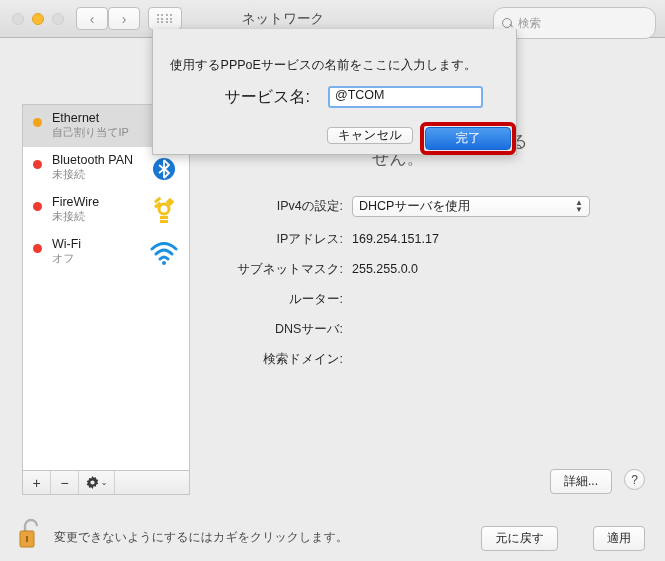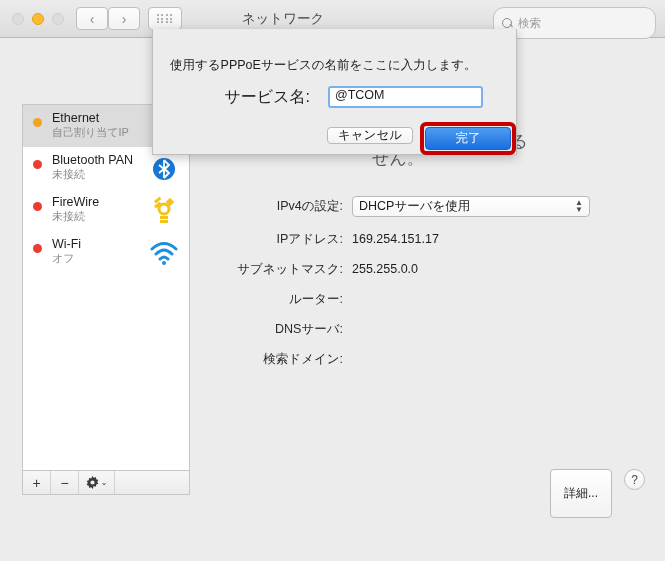--- a/index.html
+++ b/index.html
@@ -147,21 +147,21 @@
     font-size: 12.5px; color: #1d1d1d;
   }
   #ipv4-select .updown {
     position: absolute; right: 6px; top: 50%; transform: translateY(-50%);
     display: flex; flex-direction: column; gap: 2px; line-height: 5px;
     font-size: 8px; color: #4a4a4a;
   }
 
   #advanced-button {
     position: absolute; right: 53px; top: 469px;
-    padding: 15px 13px;
+    padding: 3px 13px;
     background: linear-gradient(to bottom,#fefefe,#f2f2f2);
     border: 1px solid #bcbcbc; border-radius: 4px;
     font-size: 12px; color: #1d1d1d;
   }
   #help-button {
     position: absolute; right: 20px; top: 469px;
     width: 21px; height: 21px; border-radius: 50%;
     background: linear-gradient(to bottom,#fefefe,#f2f2f2);
     border: 1px solid #bcbcbc;
     display: flex; align-items: center; justify-content: center;
@@ -376,20 +376,30 @@
   </div>
 
   <div class="field-row" style="top:346px;">
     <span class="field-label">検索ドメイン:</span>
     <span class="field-value"></span>
   </div>
 
   <div id="advanced-button">詳細...</div>
   <div id="help-button">?</div>
 
+  <div id="footer">
+    <svg id="lock-icon" viewBox="0 0 26 32">
+      <path d="M7 14 V9 a6 6 0 0 1 12 0" fill="none" stroke="#b0b0b0" stroke-width="2.4"></path>
+      <rect x="2" y="14" width="14" height="16" rx="1.5" fill="#e8a33d" stroke="#c07f1e" stroke-width="1"></rect>
+      <rect x="8" y="19" width="2" height="6" fill="#9c6516"></rect>
+    </svg>
+    <div id="lock-text">変更できないようにするにはカギをクリックします。</div>
+    <div class="footer-btn" id="revert-button">元に戻す</div>
+    <div class="footer-btn" id="apply-button">適用</div>
+  </div>
 
   <div id="sheet">
     <div id="sheet-title">使用するPPPoEサービスの名前をここに入力します。</div>
 
     <div id="sheet-field-row">
       <span id="sheet-field-label">サービス名:</span>
       <div id="service-name-input">
         <span>@TCOM</span>
       </div>
     </div>

